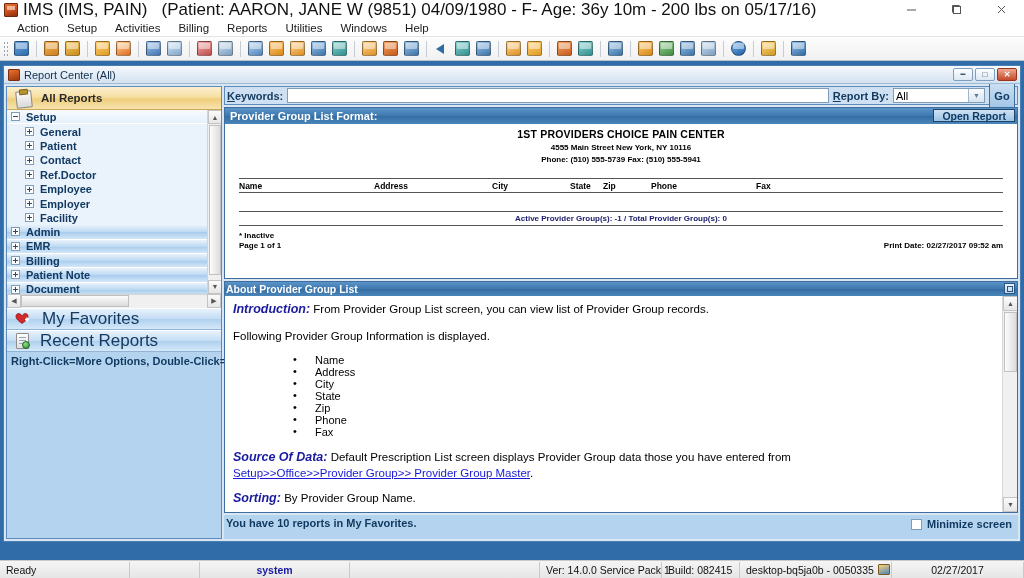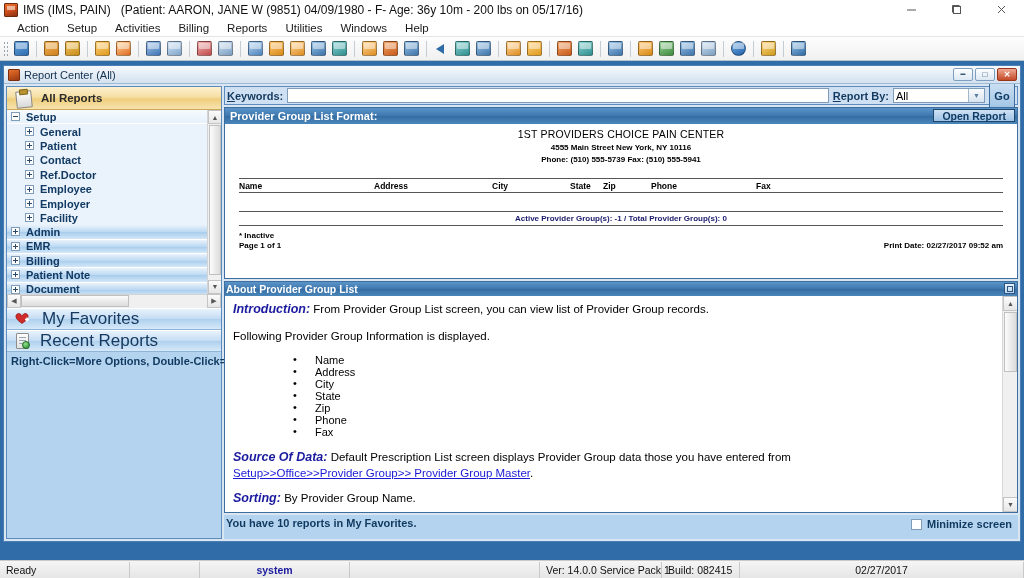--- a/index.html
+++ b/index.html
@@ -32,21 +32,21 @@
     border-radius: 1px;
     position: relative;
     box-sizing: border-box;
     flex: none;
   }
   .title-icon:after {
     content:""; position:absolute; left:2px; top:2px; right:2px; height:4px;
     background: rgba(255,255,255,.55);
   }
   .title-text {
-    font-size: 12px; color: #111; white-space: nowrap;
+    font-size: 17px; color: #111; white-space: nowrap;
   }
   .win-ctrls {
     position: absolute; right: 0; top: 0; height: 19px;
     display: flex; align-items: center;
   }
   .win-btn {
     width: 45px; height: 19px;
     display: flex; align-items: center; justify-content: center;
     color: #555; font-size: 12px;
     background: transparent;
@@ -440,21 +440,21 @@
   .rp-doc {
     flex: 1;
     background: #fff;
     position: relative;
     padding: 4px 14px 0 14px;
     box-sizing: border-box;
     overflow: hidden;
   }
   .doc-center { text-align: center; }
   .doc-company {
-    font-size: 10.5px; font-weight: normal; color: #000;
+    font-size: 10.5px; font-weight: bold; color: #000;
     letter-spacing: .2px;
     margin-bottom: 2px;
   }
   .doc-line { font-size: 8px; font-weight: bold; color: #000; line-height: 1.5; }
   .doc-subtitle { font-size: 9.5px; font-weight: bold; color: #000; margin-top: 1px; }
   .doc-table {
     margin-top: 12px;
     border-top: 1px solid #555;
     border-bottom: 1px solid #555;
     padding: 2px 0 1px 0;
@@ -990,16 +990,20 @@
     </div>
   </div>
 
   <div class="statusbar">
     <div class="sb-cell" style="width:130px">Ready</div>
     <div class="sb-cell" style="width:70px"></div>
     <div class="sb-cell b" style="width:150px">system</div>
     <div class="sb-cell" style="width:190px"></div>
     <div class="sb-cell" style="width:122px">Ver: 14.0.0 Service Pack 1</div>
     <div class="sb-cell" style="width:78px">Build: 082415</div>
+    <div class="sb-cell" style="width:152px">
+      <span>desktop-bq5ja0b - 0050335</span>
+      <span class="sb-mini-icon"></span>
+    </div>
     <div class="sb-cell sb-flex" style="justify-content:center">02/27/2017</div>
   </div>
 
 </div>
 
 </body></html>

